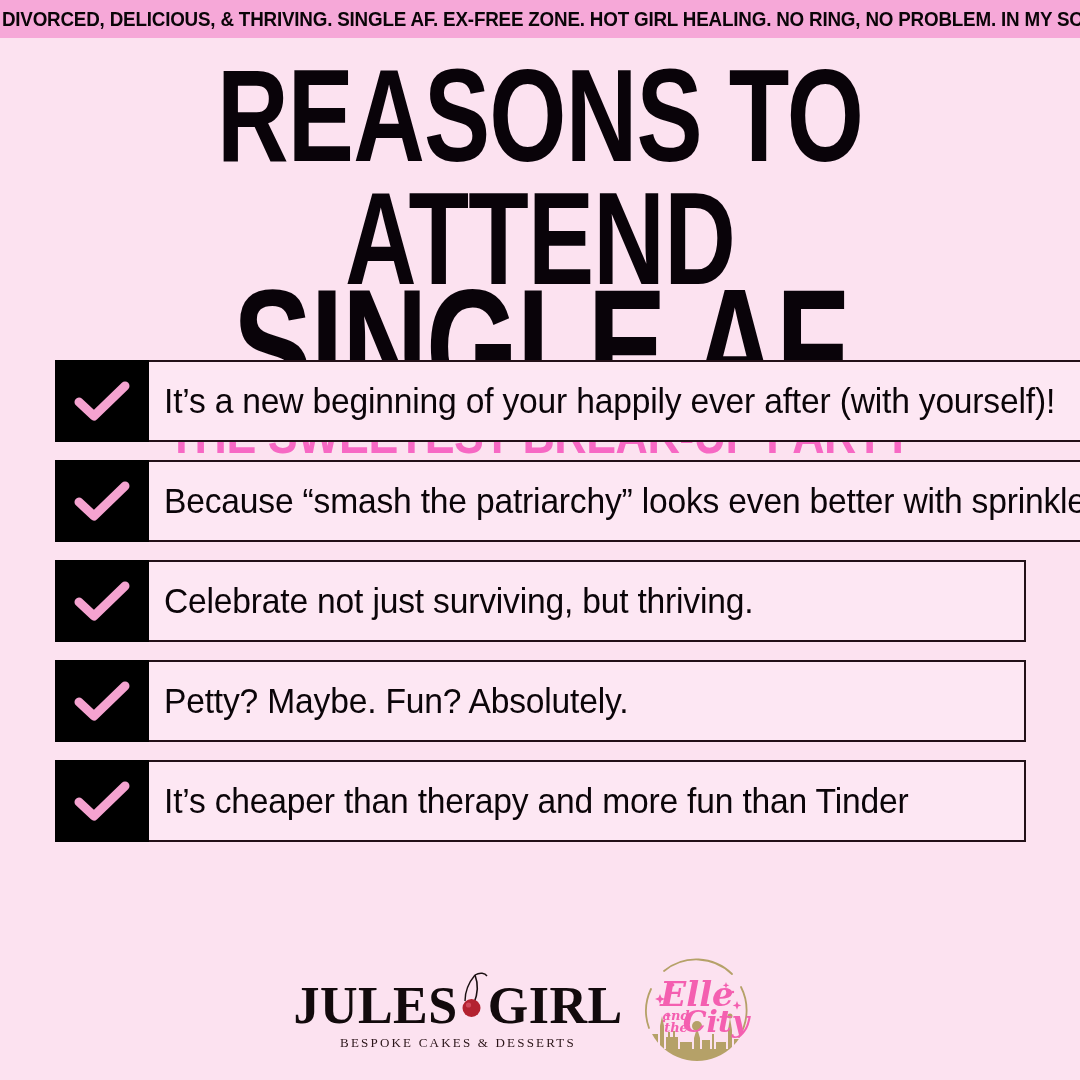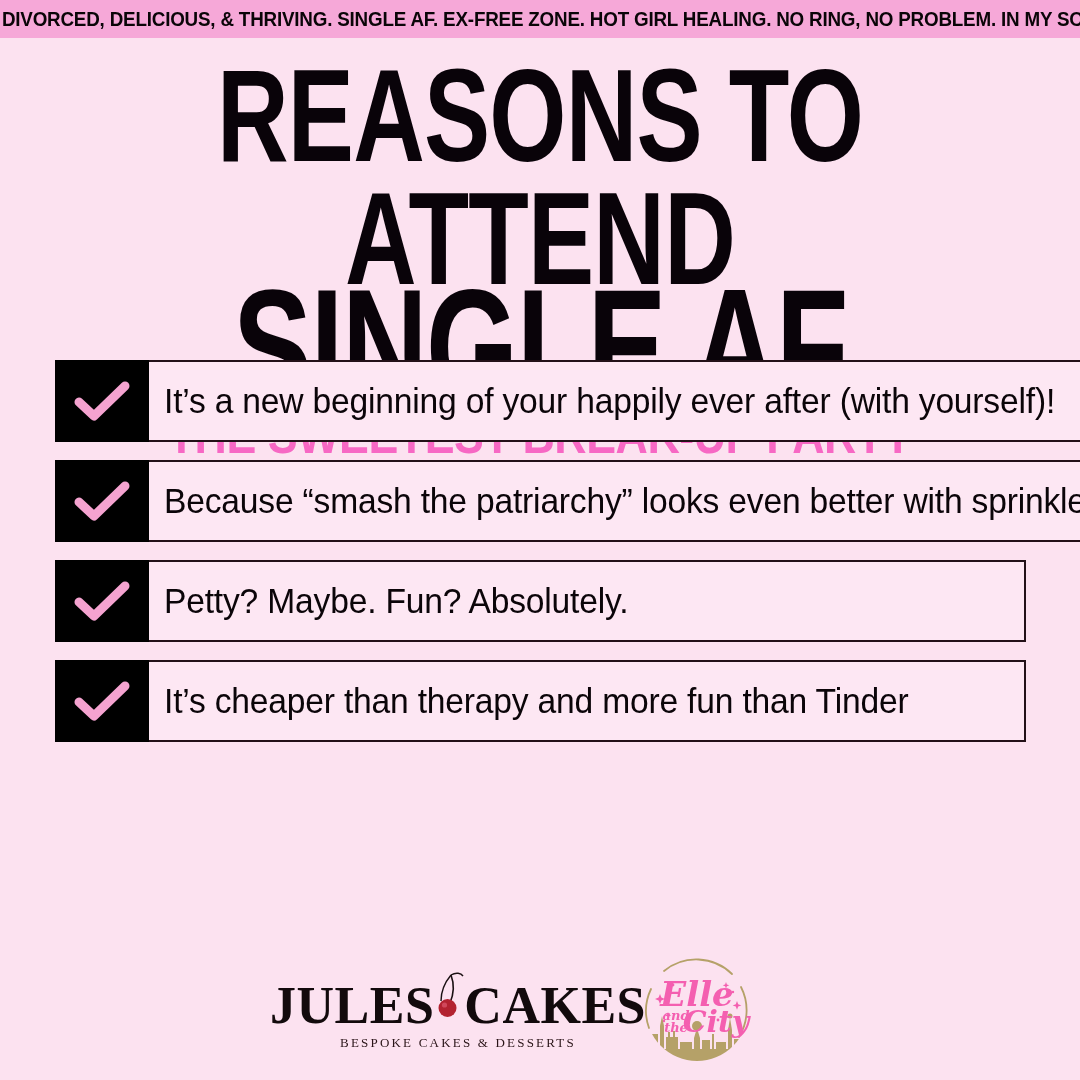--- a/index.html
+++ b/index.html
@@ -223,20 +223,30 @@
     <div class="check-box">
       <svg class="check-mark" width="58" height="44" viewBox="0 0 58 44">
         <path d="M6 23 L21 37 L52 7" fill="none" stroke="#F5A3D0" stroke-width="9" stroke-linecap="round" stroke-linejoin="round"></path>
       </svg>
     </div>
     <div class="check-text-box">
       <span class="check-text">Because “smash the patriarchy” looks even better with sprinkles.</span>
     </div>
   </div>
 
+  <div class="check-row">
+    <div class="check-box">
+      <svg class="check-mark" width="58" height="44" viewBox="0 0 58 44">
+        <path d="M6 23 L21 37 L52 7" fill="none" stroke="#F5A3D0" stroke-width="9" stroke-linecap="round" stroke-linejoin="round"></path>
+      </svg>
+    </div>
+    <div class="check-text-box">
+      <span class="check-text">Celebrate not just surviving, but thriving.</span>
+    </div>
+  </div>
 
   <div class="check-row">
     <div class="check-box">
       <svg class="check-mark" width="58" height="44" viewBox="0 0 58 44">
         <path d="M6 23 L21 37 L52 7" fill="none" stroke="#F5A3D0" stroke-width="9" stroke-linecap="round" stroke-linejoin="round"></path>
       </svg>
     </div>
     <div class="check-text-box">
       <span class="check-text">Petty? Maybe. Fun? Absolutely.</span>
     </div>
@@ -262,21 +272,21 @@
       <span class="jules-word">JULES</span>
       <span class="jules-cherry-wrap">
         <svg width="30" height="54" viewBox="0 0 30 54">
           <path d="M17 6 C20 14, 21 22, 16 34" fill="none" stroke="#1a1012" stroke-width="1.6"></path>
           <path d="M17 6 C12 12, 7 22, 7 32" fill="none" stroke="#1a1012" stroke-width="1.4"></path>
           <path d="M17 6 C22 3, 27 4, 29 7" fill="none" stroke="#1a1012" stroke-width="1.4"></path>
           <circle cx="13.5" cy="39" r="9" fill="#B32230"></circle>
           <circle cx="10.5" cy="36" r="2.6" fill="#D9566A" opacity="0.75"></circle>
         </svg>
       </span>
-      <span class="jules-word">CAKES</span>
+      <span class="jules-word">GIRL</span>
     </div>
     <div class="jules-tagline">BESPOKE CAKES &amp; DESSERTS</div>
   </div>
 
   <div class="elle-logo">
     <svg width="118" height="112" viewBox="0 0 118 112">
       <defs>
         <clipPath id="circClip">
             <circle cx="59" cy="56" r="51"></circle>
           </clipPath>

